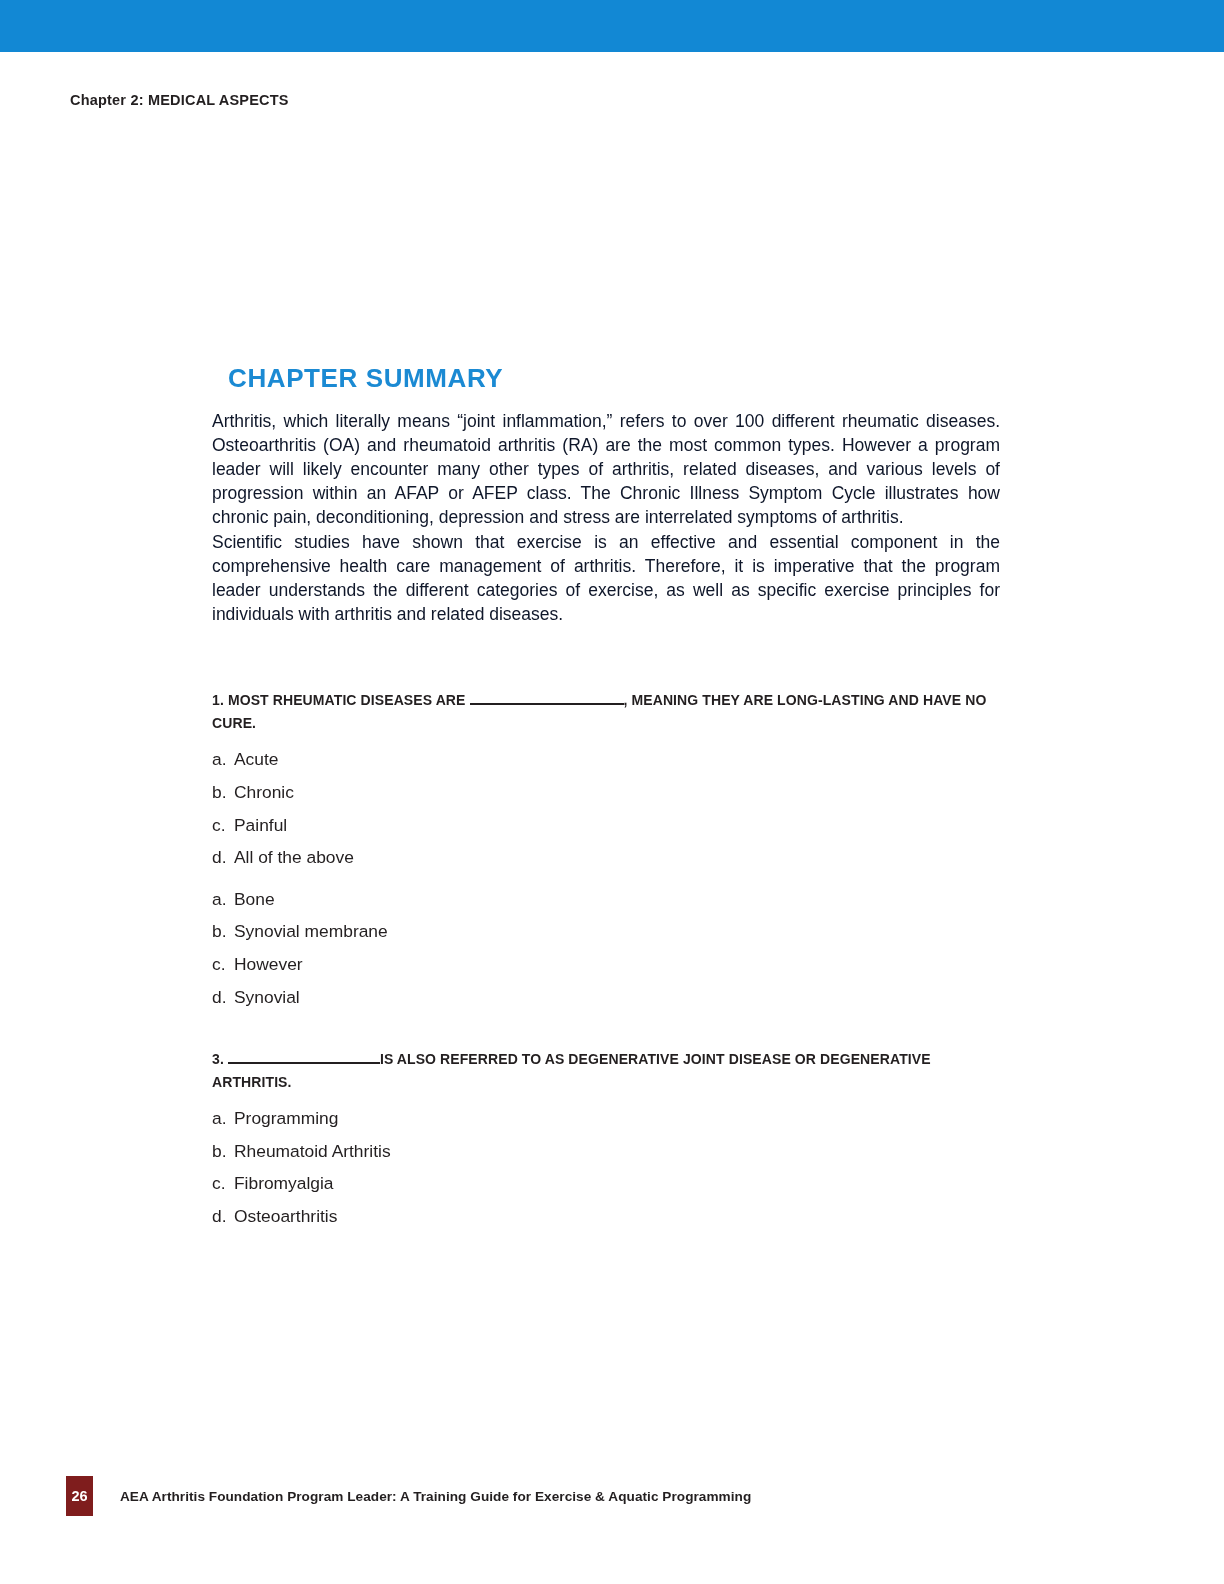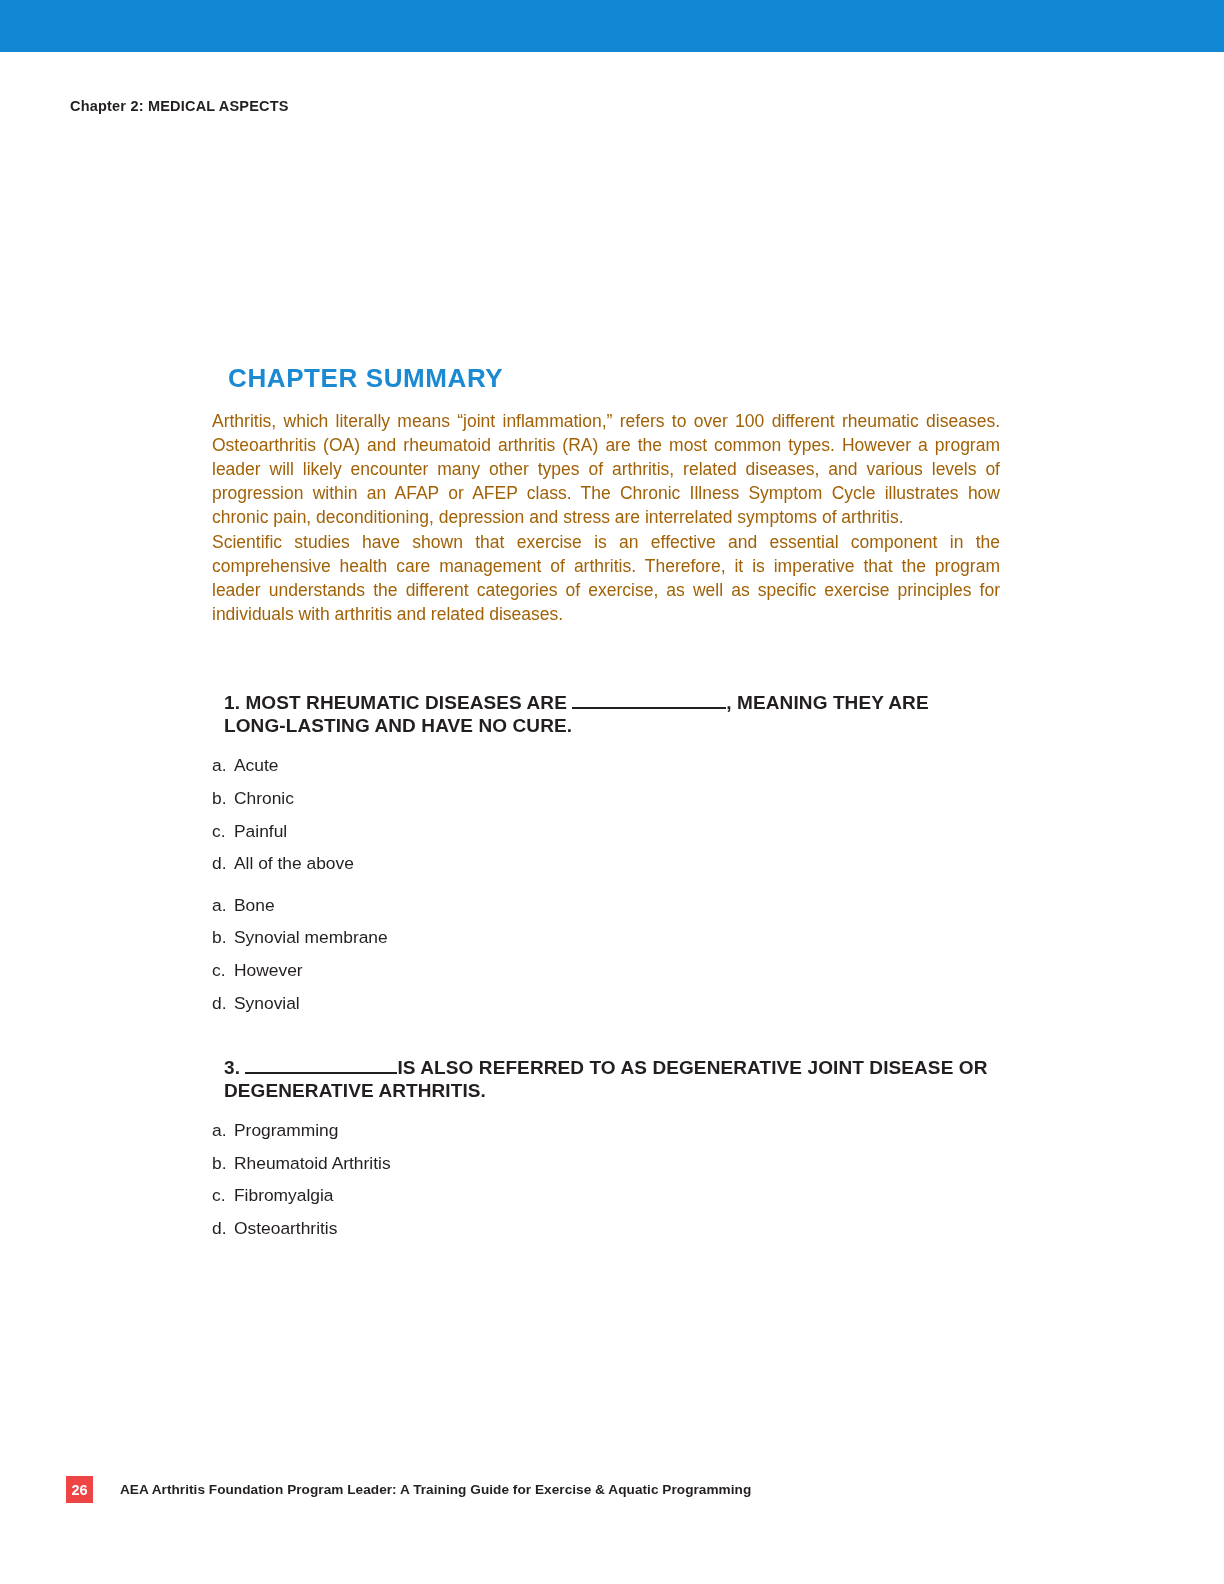--- a/index.html
+++ b/index.html
@@ -23,21 +23,21 @@
     top: 0;
     left: 0;
     width: 1224px;
     height: 52px;
     background: #1288d4;
   }
 
   
   .running-head {
     position: absolute;
-    top: 98px;
+    top: 92px;
     left: 70px;
     font-family: "Liberation Sans", sans-serif;
     font-size: 14.5px;
     font-weight: 700;
     letter-spacing: 0.2px;
     color: #231f20;
     white-space: nowrap;
   }
 
   
@@ -56,34 +56,34 @@
     letter-spacing: 0.6px;
     color: #1b8ad3;
     line-height: 1.1;
   }
 
   .body-para {
     margin: 0;
     font-family: "Liberation Sans", sans-serif;
     font-size: 17.5px;
     line-height: 24.2px;
-    color: #a16207;
+    color: #0f172a;
     text-align: justify;
     text-justify: inter-word;
   }
   .body-para + .body-para { }
   .para-block { margin-top: 16px; }
 
   
   .review-block { margin-top: 63px; }
 
   .question {
-    margin: 12px;
-    font-family: "Liberation Sans", sans-serif;
-    font-size: 19px;
+    margin: 0;
+    font-family: "Liberation Sans", sans-serif;
+    font-size: 14px;
     font-weight: 700;
     line-height: 22.5px;
     letter-spacing: 0.1px;
     color: #231f20;
     text-align: left;
   }
   .q-first { margin-top: 26px; }
   .q-next  { margin-top: 35px; }
 
   .blank {
@@ -118,22 +118,22 @@
   
   .footer {
     position: absolute;
     left: 66px;
     top: 1476px;
     display: flex;
     align-items: center;
   }
   .page-badge {
     width: 27px;
-    height: 27px;
-    background: #ef4444;
+    height: 40px;
+    background: #7f1d1d;
     color: #ffffff;
     font-family: "Liberation Sans", sans-serif;
     font-size: 14.5px;
     font-weight: 700;
     display: flex;
     align-items: center;
     justify-content: center;
     letter-spacing: 0px;
   }
   .footer-title {

